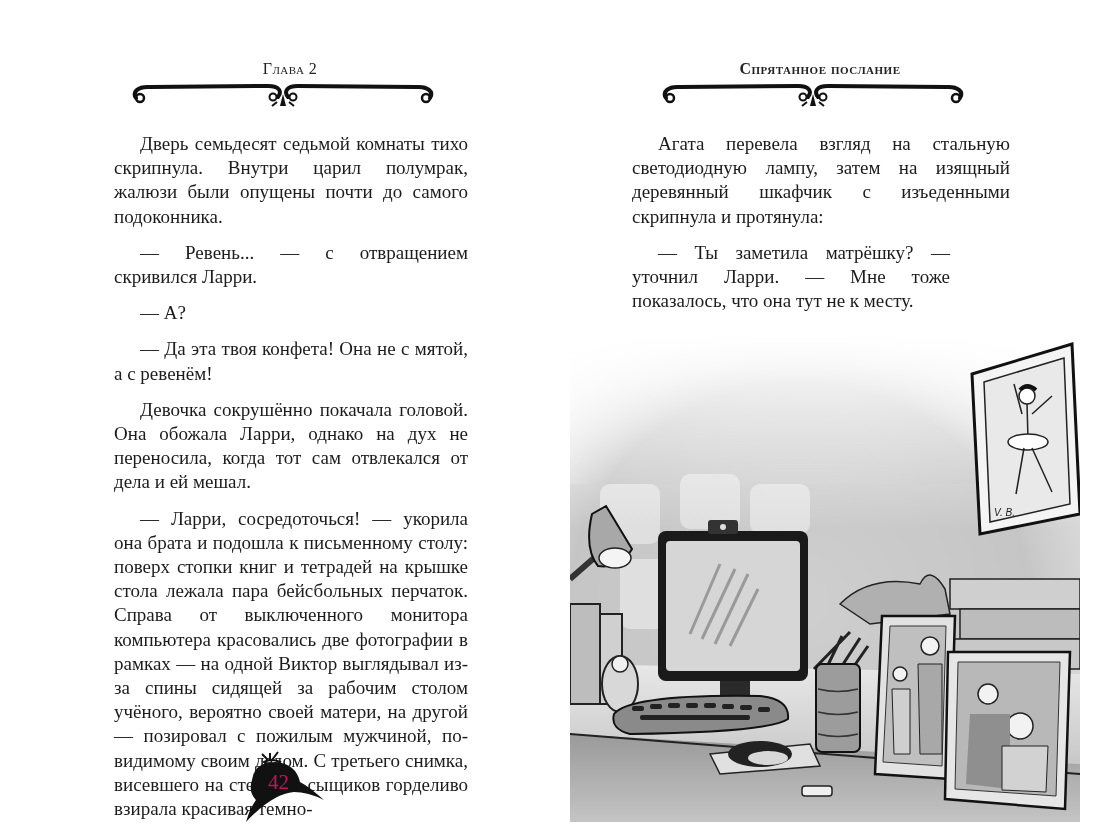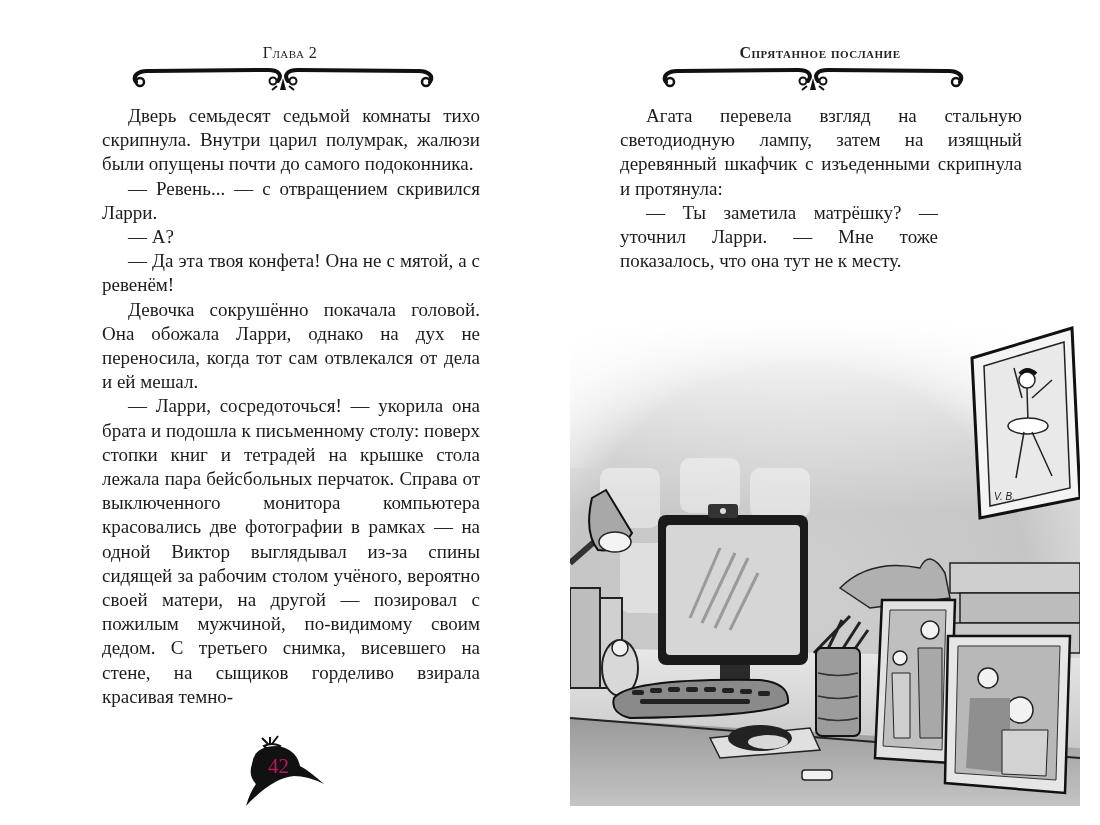--- a/index.html
+++ b/index.html
@@ -1,35 +1,35 @@
 <!DOCTYPE html>
 <html><head>
 <meta charset="utf-8">
 <style>
   html, body { margin: 0; padding: 0; background: #ffffff; }
   body { width: 1100px; height: 825px; position: relative; overflow: hidden;
          font-family: "Liberation Serif", "DejaVu Serif", serif; color: #1c1c1c; }
-  .page { position: absolute; top: 0; height: 593px; }
+  .page { position: absolute; top: 16px; height: 593px; }
   .page-left { left: 0; width: 550px; }
   .page-right { left: 550px; width: 550px; }
 
   .running-head { position: absolute; top: 44px; font-size: 16px; letter-spacing: 0.5px;
                   font-variant: small-caps; color: #222; text-align: center; }
   .page-left .running-head { left: 100px; width: 380px; }
   .page-right .running-head { left: 60px; width: 420px; font-weight: bold; }
 
   .ornament { position: absolute; top: 66px; }
   .page-left .ornament { left: 128px; }
   .page-right .ornament { left: 108px; }
 
   .text-block { position: absolute; font-size: 19px; line-height: 24.2px;
                 text-align: justify; hyphens: manual; }
   .page-left .text-block { left: 102px; top: 104px; width: 378px; }
   .page-right .text-block { left: 70px; top: 104px; width: 402px; }
-  .text-block p { margin: 0; text-indent: 26px; }
+  .text-block p { margin: 12px; text-indent: 26px; }
   .text-block p.noindent { text-indent: 0; }
   .narrow { width: 318px; }
 
   .folio { position: absolute; left: 232px; top: 734px; width: 100px; height: 74px; }
   .folio-num { position: absolute; left: 36px; top: 20px; font-size: 21px; color: #be185d; }
 
   .illustration { position: absolute; left: 20px; top: 318px; width: 510px; height: 488px; }
 </style>
 </head>
 <body>

